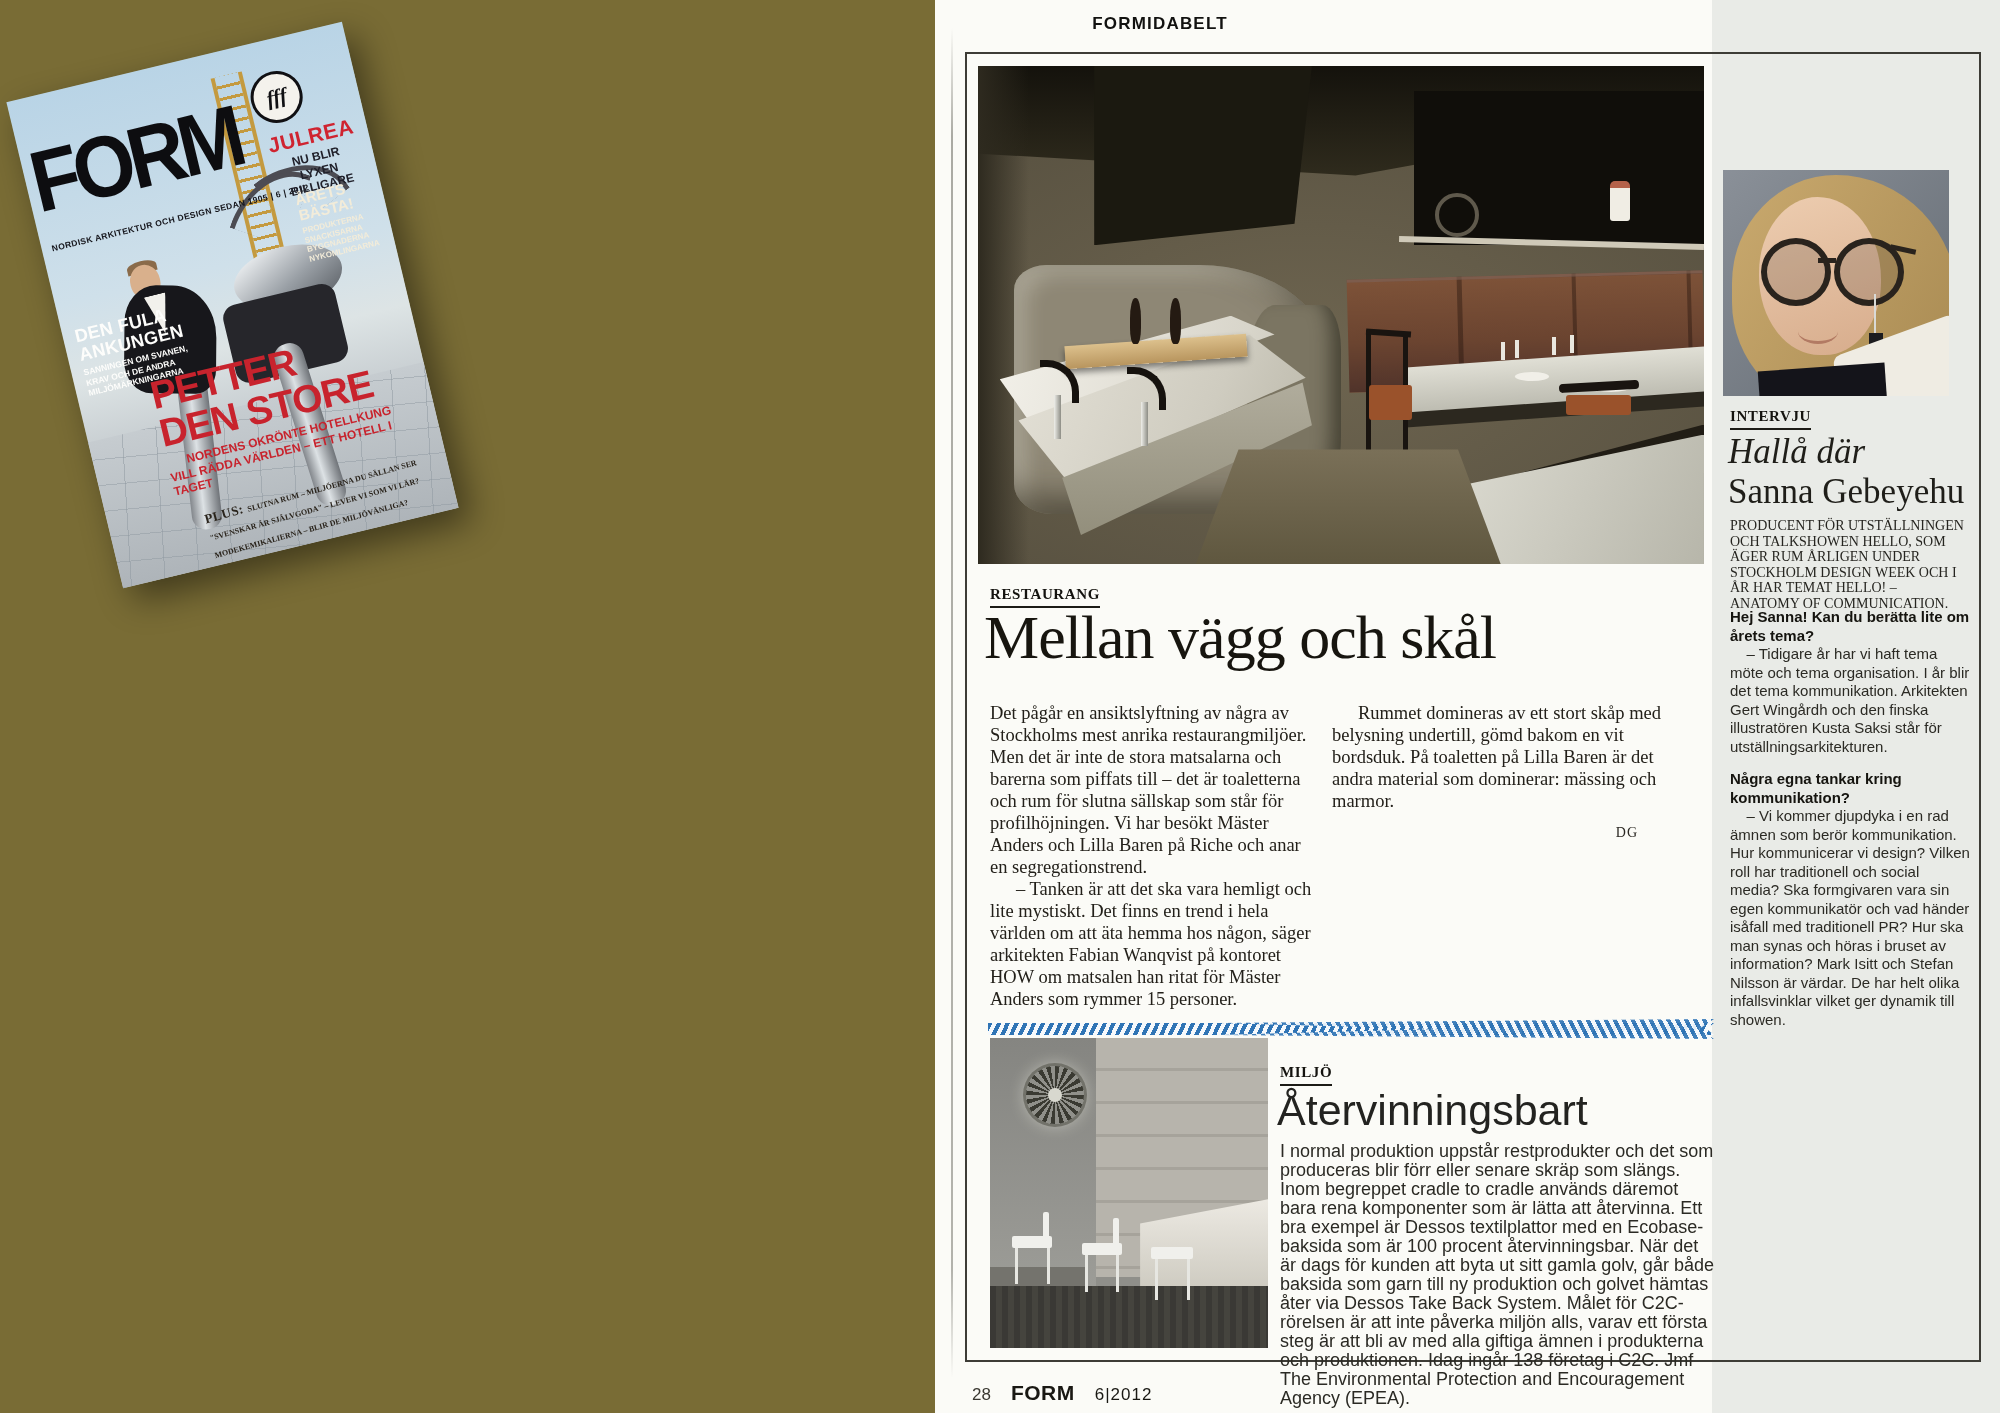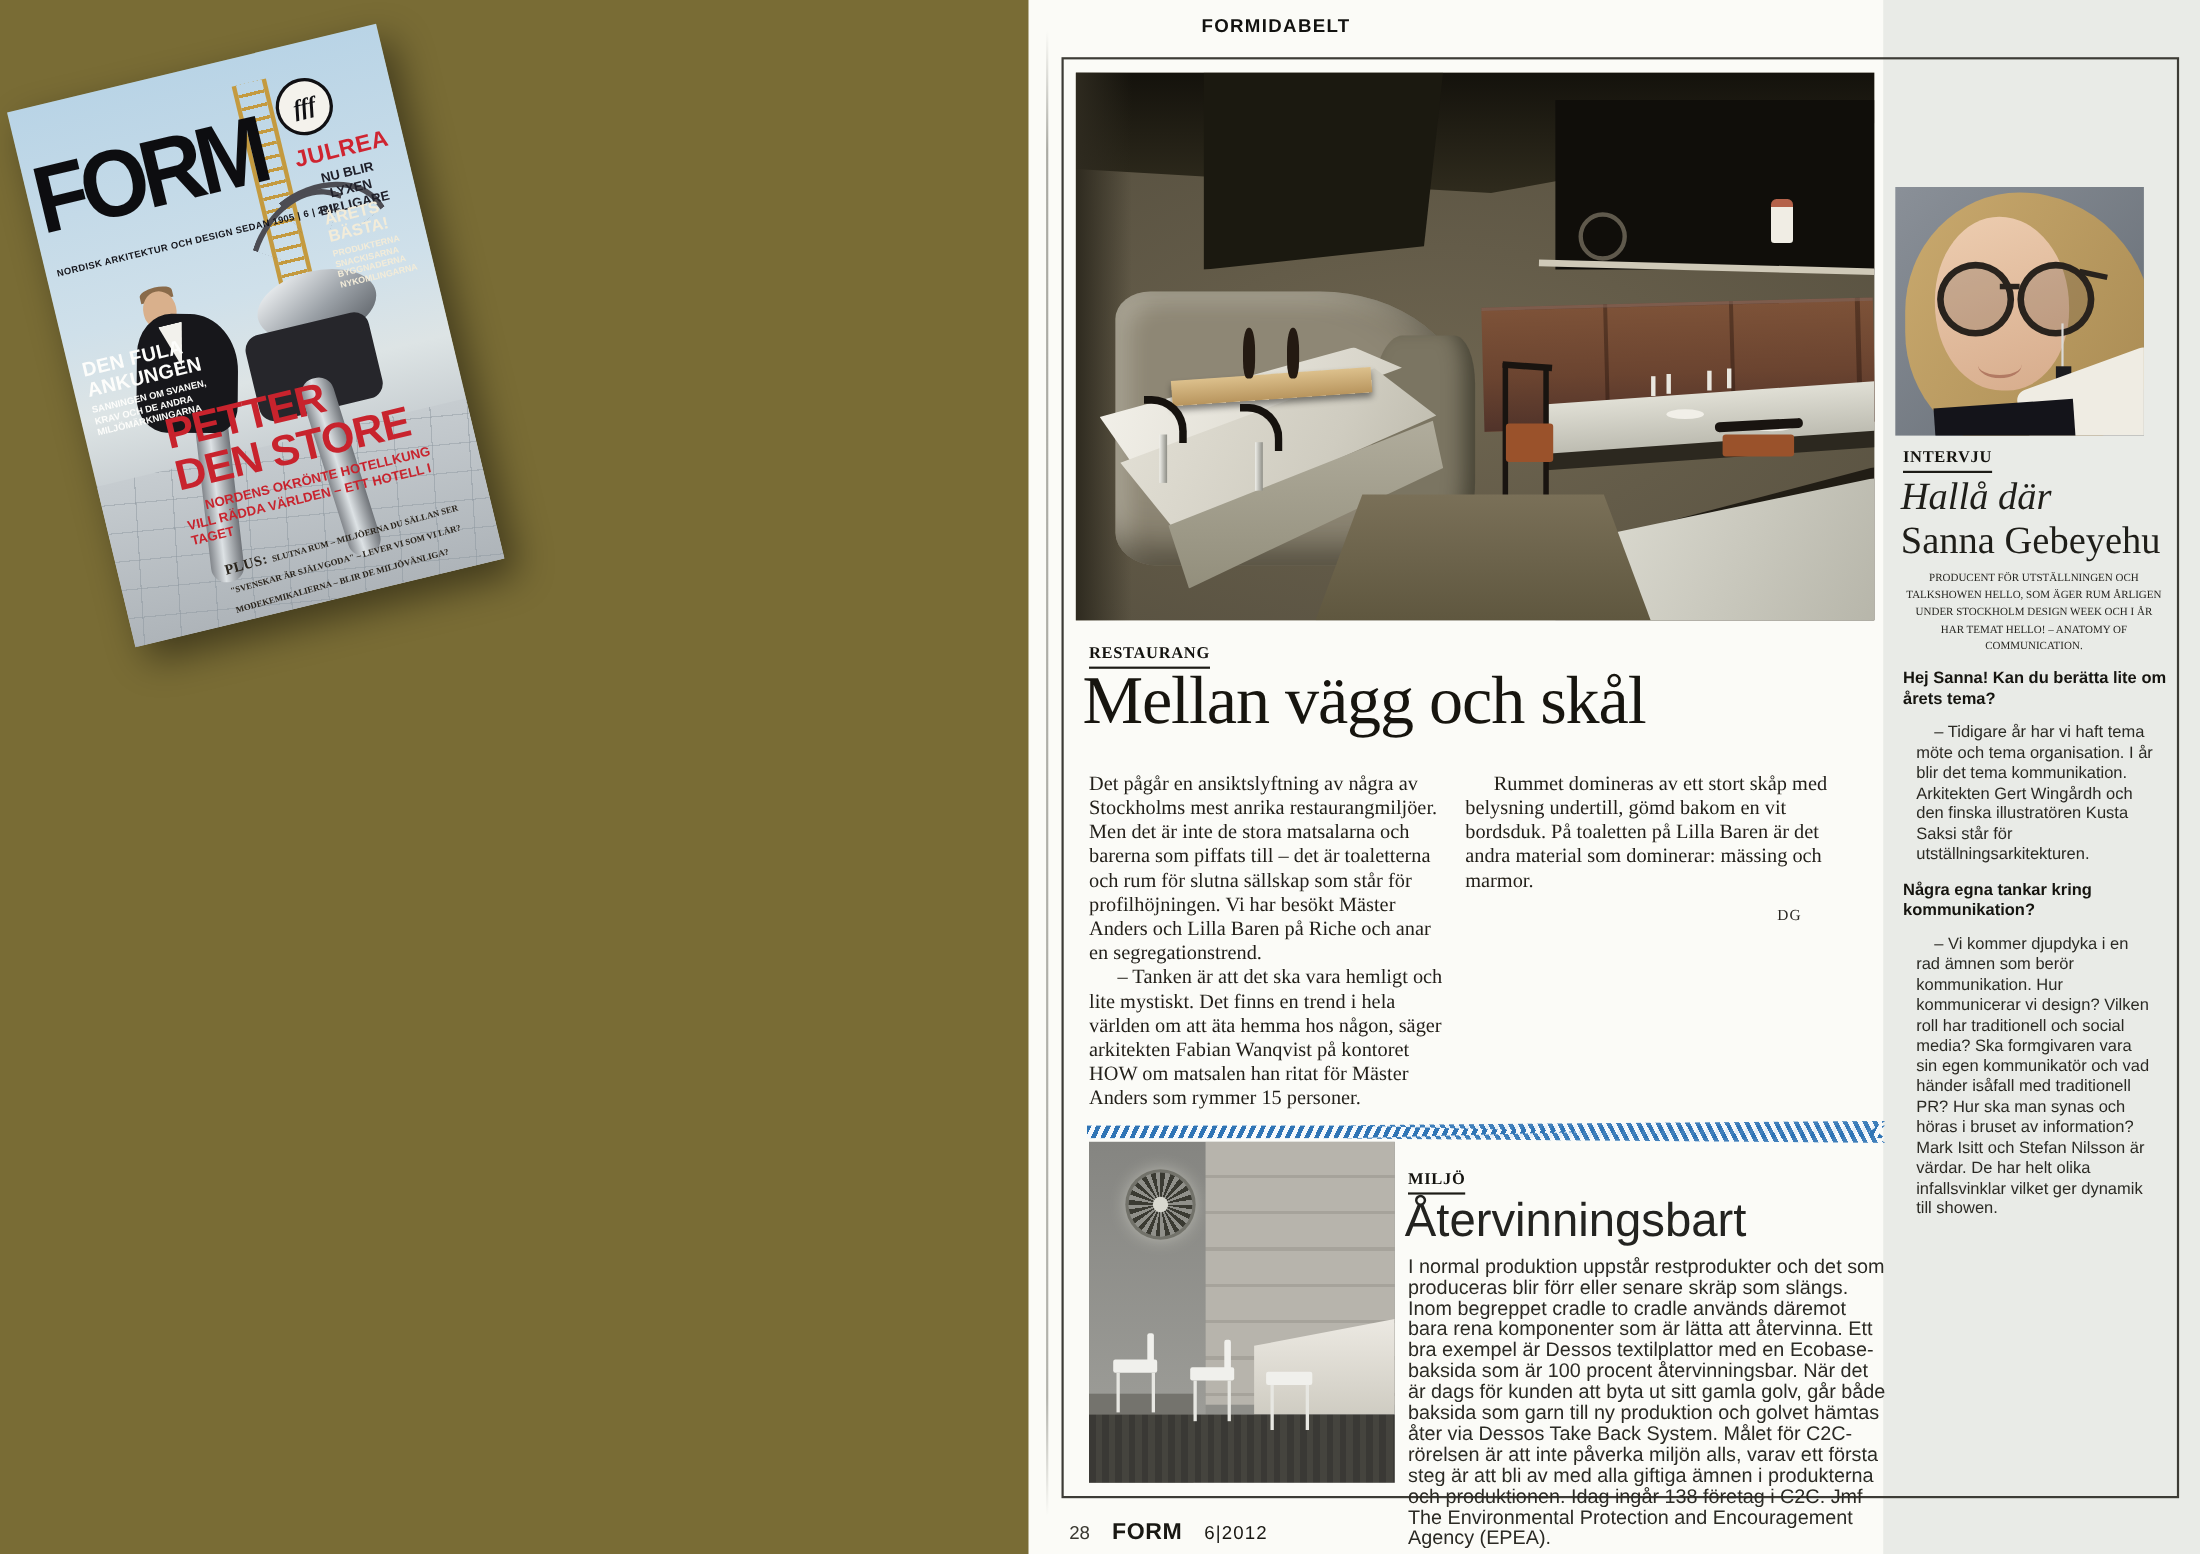--- a/index.html
+++ b/index.html
@@ -123,25 +123,25 @@
   .p-chain{left:67%;top:55%;width:2px;height:42px;background:#d9d9d6;}
   .p-ear{left:64.5%;top:72%;width:14px;height:16px;background:#1c1c1f;}
   .p-jacket{left:52%;top:72%;width:58%;height:36%;background:#efece3;transform:rotate(-20deg);border-radius:10px;}
   .p-top{left:16%;top:87%;width:56%;height:18%;background:#14141a;transform:rotate(-4deg);}
 
   .int-kicker{left:1730px;top:408px;}
   .int-hello{left:1728px;top:432px;font-family:"Liberation Serif",serif;font-style:italic;
              font-size:35px;color:#1f1e19;}
   .int-name{left:1728px;top:472px;font-family:"Liberation Serif",serif;font-size:35px;color:#1f1e19;}
   .int-lede{left:1730px;top:518px;width:238px;font-family:"Liberation Serif",serif;
-            font-size:10px;line-height:15.5px;color:#262520;text-align:center;}
+            font-size:14px;line-height:15.5px;color:#262520;}
   .qa{left:1730px;top:608px;width:240px;font-size:15px;line-height:18.5px;color:#2b2a24;}
   .qa .q{font-weight:bold;color:#15140f;margin:14px 0 0 0;}
   .qa .q:first-child{margin-top:0;}
-  .qa .a{margin:12px;text-indent:1.1em;}
+  .qa .a{margin:0;text-indent:1.1em;}
 
   
   .mil-kicker{left:1280px;top:1064px;}
   .mil-headline{left:1277px;top:1086px;font-size:43px;font-weight:400;letter-spacing:0;color:#232320;}
   .mil-body{left:1280px;top:1142px;width:438px;font-size:18px;line-height:19px;color:#2b2a24;}
 
   
   .footer{left:972px;top:1381px;display:flex;align-items:baseline;gap:20px;color:#3a3831;}
   .footer .pnum{font-size:17px;}
   .footer .brand{font-weight:bold;font-size:21px;letter-spacing:.5px;color:#191813;}

